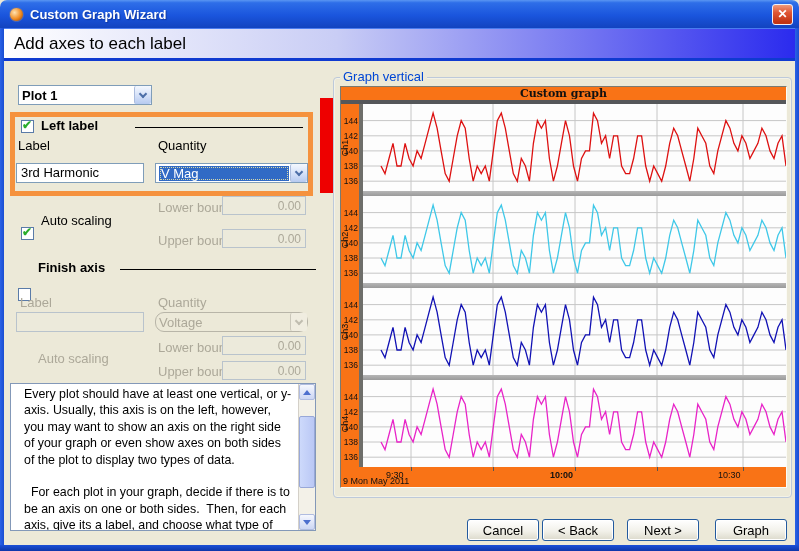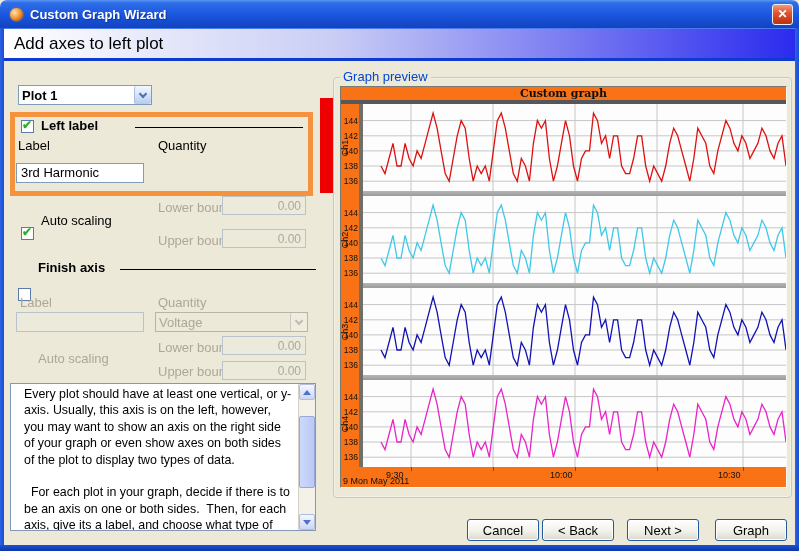--- a/index.html
+++ b/index.html
@@ -42,21 +42,21 @@
   .combo{background:#fff;border:1px solid #7f9db9;display:flex;align-items:stretch;}
   .combo .ctext{flex:1;font-size:13px;padding:2px 1px 2px 3px;overflow:hidden;white-space:nowrap;}
   .combo .ctext.b{font-weight:bold;}
   .combo .sel{background:#316ac5;color:#fff;outline:1px dotted #d8d8a8;outline-offset:-2px;
     padding:0 2px;display:block;}
   .arrow-btn{width:17px;border-left:1px solid #aabbdd;border-radius:2px;
     background:linear-gradient(180deg,#f4f8fe 0%,#d4e0f8 55%,#b6caf0 100%);
     display:flex;align-items:center;justify-content:center;}
   .chev{width:6px;height:6px;border-right:2px solid #4d6fa8;border-bottom:2px solid #4d6fa8;
     transform:rotate(45deg);margin-top:-3px;}
-  .combo.dis{background:#ece9d8;border-color:#b8b5a8;}
+  .combo.dis{background:#ece9d8;border-color:#b8b5a8;border-radius:9px;}
   .combo.dis .ctext{color:#aca899;}
   .combo.dis .arrow-btn{background:#f0ede0;border-left-color:#cac7ba;}
   .combo.dis .chev{border-color:#c0bdb0;}
   .field.dis{background:#eceadb;border-color:#b9c3cc;color:#aca899;}
   .bound{width:84px;height:19px;text-align:right;font-size:12px;padding:2px 4px;}
   
   .cb{width:13px;height:13px;background:#fff;border:1px solid #5a7ba8;position:relative;}
   .cb.checked:after{content:"\2714";position:absolute;left:0px;top:-3px;color:#2bad2b;font-size:12px;font-weight:bold;}
   .cb.dis{background:#ece9d8;border-color:#c0bdb0;}
   
@@ -113,21 +113,21 @@
     <span class="win-title">Custom Graph Wizard</span>
     <div class="close-btn">
         <span>✕</span>
       </div>
   </div>
   <div class="bord left"></div>
   <div class="bord right"></div>
   <div class="bord bottom"></div>
 
   <div class="header-band">
-    <span>Add axes to left plot</span>
+    <span>Add axes to each label</span>
   </div>
 
   <div class="body">
 
     <div class="combo abs" style="left:14px;top:24px;width:134px;height:20px;">
       <span class="ctext b">Plot 1</span>
       <span class="arrow-btn">
           <span class="chev"></span>
         </span>
     </div>
@@ -136,20 +136,28 @@
     <div class="hl-bar abs" style="left:316px;top:37px;width:14px;height:95px;"></div>
 
     <div class="cb abs checked" style="left:17px;top:59px;"></div>
     <span class="lbl b abs" style="left:37px;top:57px;">Left label</span>
     <div class="sepline abs" style="left:131px;top:66px;width:168px;"></div>
 
     <span class="lbl abs" style="left:14px;top:77px;">Label</span>
     <span class="lbl abs" style="left:154px;top:77px;">Quantity</span>
 
     <div class="field abs" style="left:12px;top:102px;width:128px;height:20px;">3rd Harmonic</div>
+    <div class="combo abs" style="left:151px;top:102px;width:153px;height:20px;">
+      <span class="ctext">
+          <span class="sel">V Mag</span>
+        </span>
+      <span class="arrow-btn">
+          <span class="chev"></span>
+        </span>
+    </div>
 
     <span class="lbl dis abs" style="left:154px;top:139px;">Lower bound</span>
     <div class="field dis bound abs" style="left:218px;top:135px;">0.00</div>
 
     <div class="cb abs checked" style="left:17px;top:153px;"></div>
     <span class="lbl abs" style="left:37px;top:152px;">Auto scaling</span>
 
     <span class="lbl dis abs" style="left:154px;top:172px;">Upper bound</span>
     <div class="field dis bound abs" style="left:218px;top:168px;">0.00</div>
 
@@ -186,21 +194,21 @@
             <span class="tri-up"></span>
           </div>
         <div class="sc-thumb"></div>
         <div class="sc-btn down">
             <span class="tri-down"></span>
           </div>
       </div>
     </div>
 
     <div class="groupbox abs" style="left:329px;top:16px;width:459px;height:421px;"></div>
-    <span class="gb-legend abs" style="left:336px;top:8px;">Graph preview</span>
+    <span class="gb-legend abs" style="left:336px;top:8px;">Graph vertical</span>
 
     <div class="chart abs" style="left:336px;top:25px;width:447px;height:402px;">
       <div class="chart-title">Custom graph</div>
       <div class="chart-topbar"></div>
       <div class="plot-stack" id="plot-stack">
         <div class="dark-vbar"></div>
       <div class="plot-row">
             <div class="gutter">
               <span class="ch-label">Ch1</span>
               <div class="ytick" style="top:11.6px">144</div>
@@ -301,21 +309,21 @@
           </div>
         </div>
       <div class="x-axis" id="x-axis">
         <span class="date-label">9 Mon May 2011</span>
       <div class="xtickmark" style="left: 70px;"></div>
           <div class="xtickmark" style="left: 152px;"></div>
           <div class="xtickmark" style="left: 234px;"></div>
           <div class="xtickmark" style="left: 316px;"></div>
           <div class="xtickmark" style="left: 402px;"></div>
           <div class="xticklabel" style="left: 45px;">9:30</div>
-          <div class="xticklabel" style="left: 209px;">10:00</div>
+          <div class="xticklabel" style="left: 209px; font-weight: bold;">10:00</div>
           <div class="xticklabel" style="left: 377px;">10:30</div>
         </div>
     </div>
 
     <div class="xp-btn" style="left:463px;">Cancel</div>
     <div class="xp-btn" style="left:538px;">&lt; Back</div>
     <div class="xp-btn" style="left:623px;">Next &gt;</div>
     <div class="xp-btn" style="left:711px;">Graph</div>
 
   </div>

